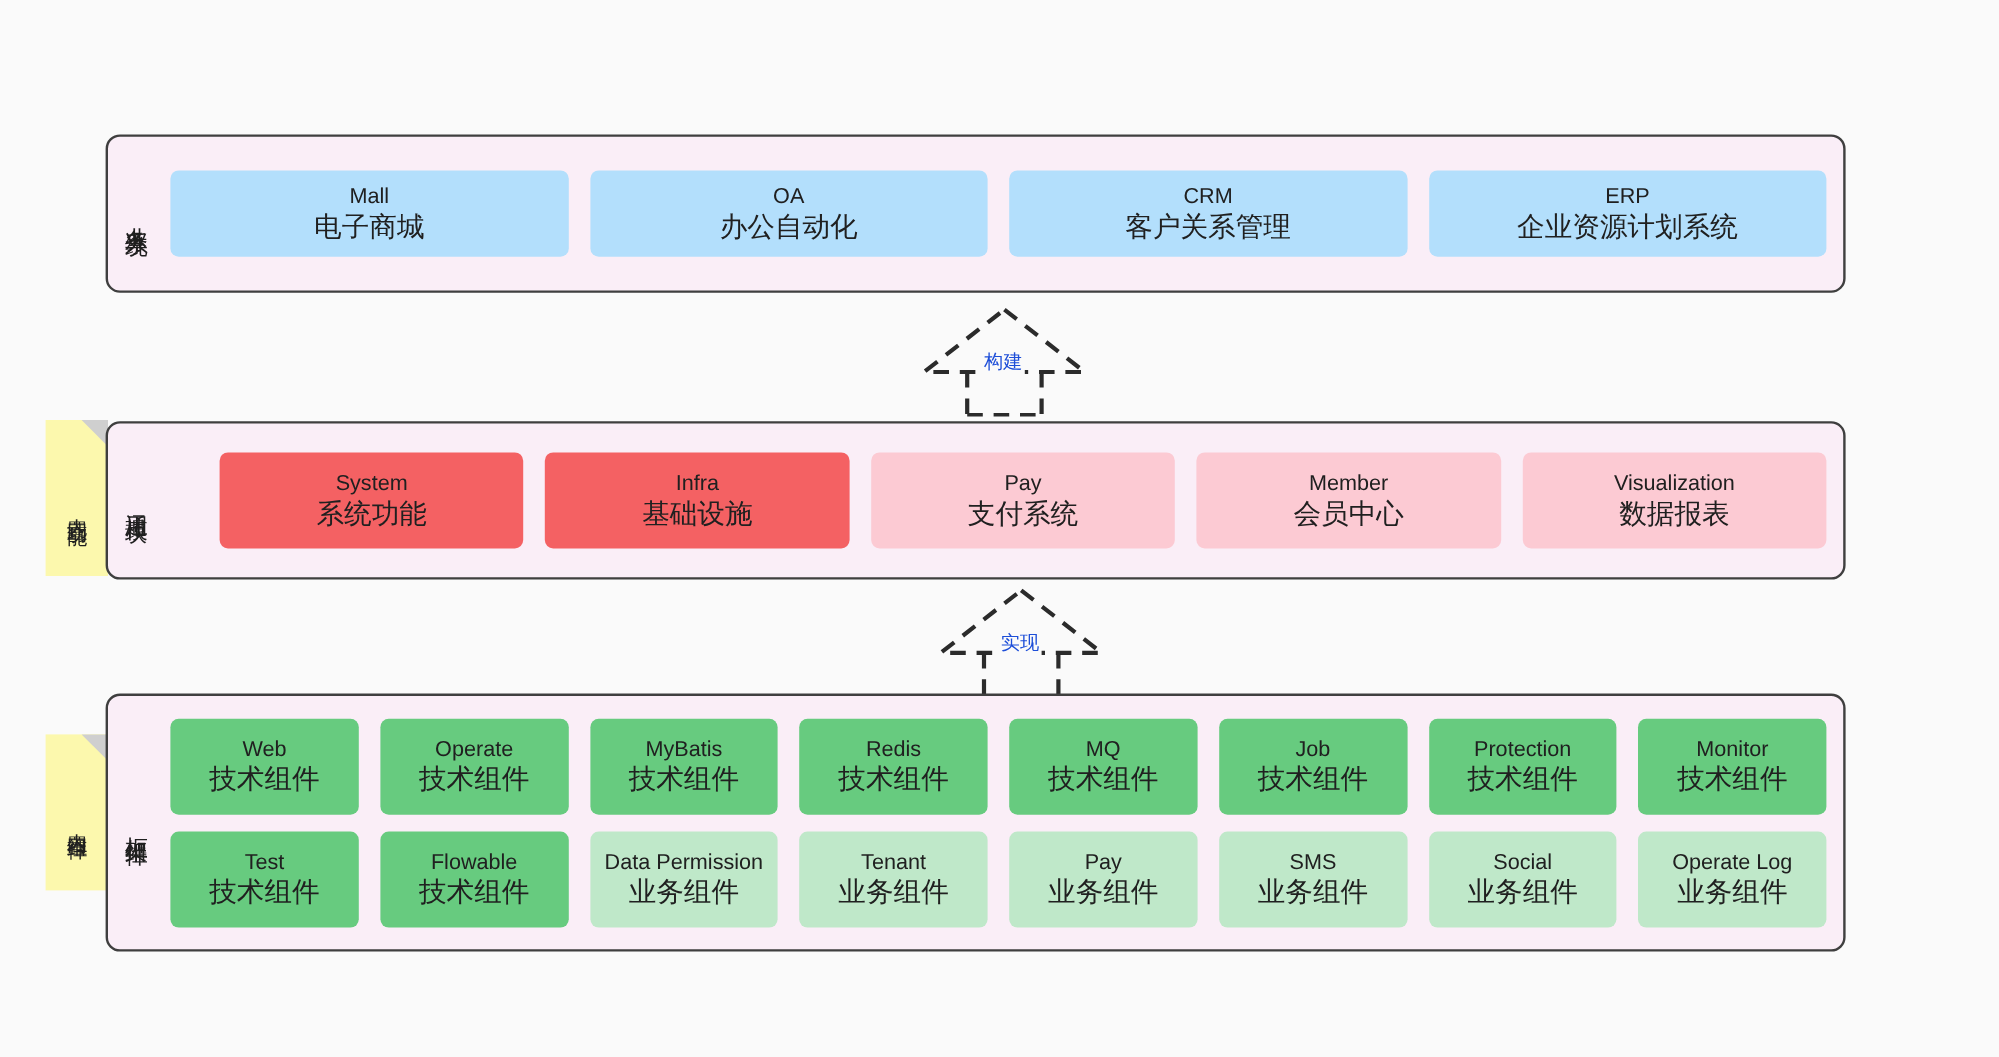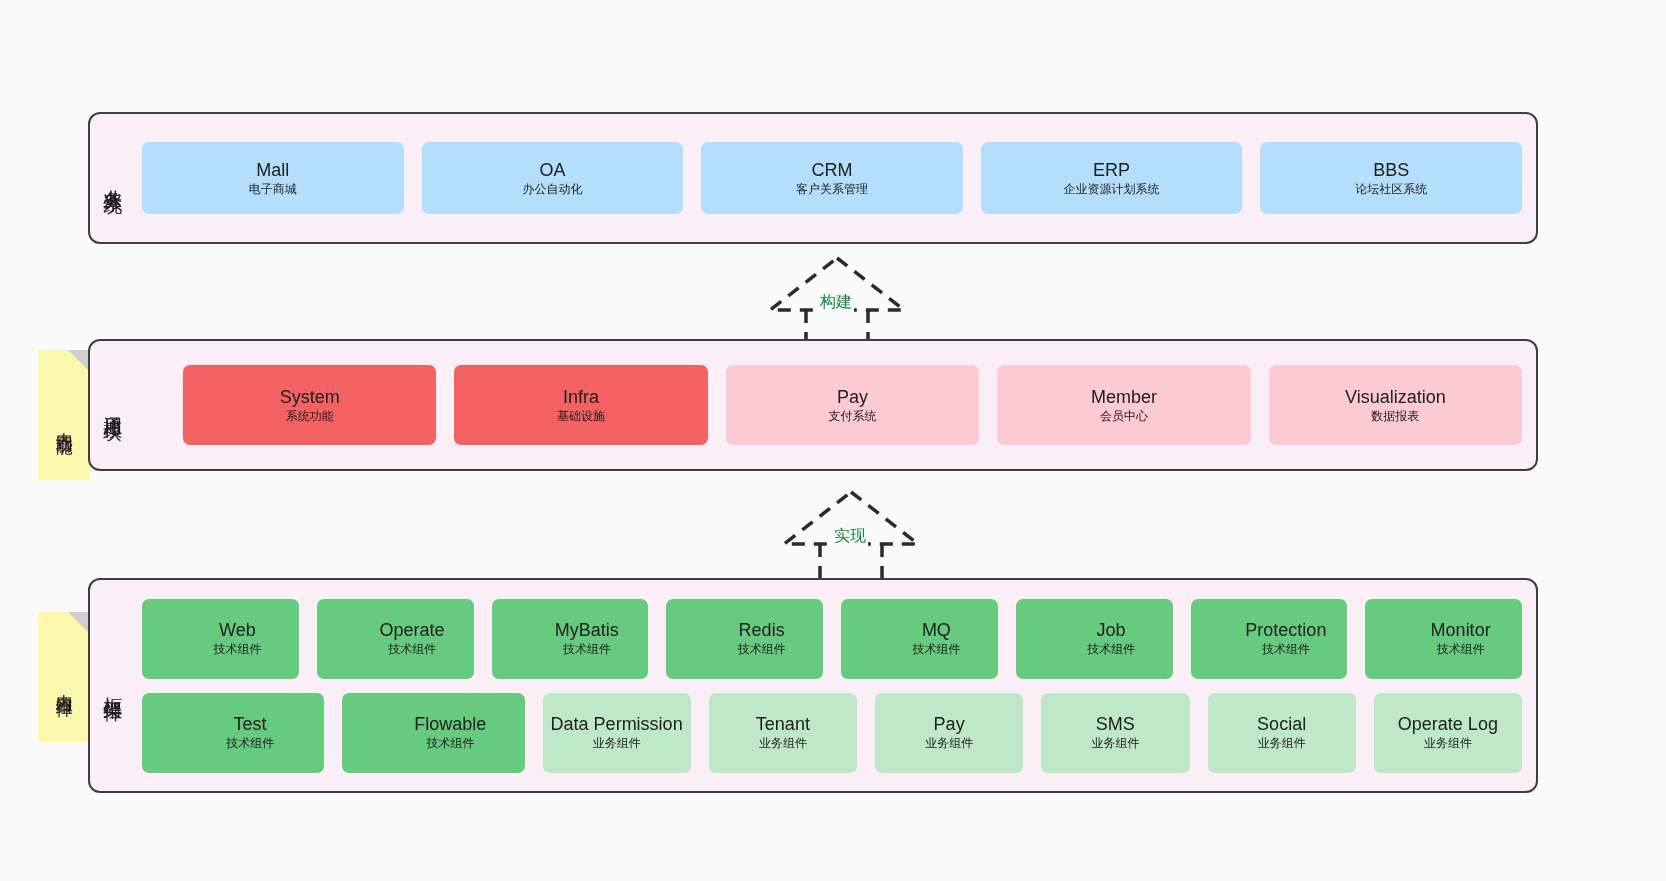--- a/index.html
+++ b/index.html
@@ -66,53 +66,53 @@
     flex-direction: column;
     align-items: center;
     justify-content: center;
     text-align: center;
     color: #202020;
     line-height: 1.22;
     padding: 6px 4px;
     box-sizing: border-box;
   }
   .cell .t1 { font-size: 18px; }
-  .cell .t2 { font-size: 12px; }
+  .cell .t2 { font-size: 23px; }
 
   
   #layer-business {
     left: 88px;
     top: 112px;
     width: 1450px;
     height: 132px;
   }
   #layer-business .row { height: 72px; }
   .cell.blue { background: #b3dffc; }
 
   
   #layer-modules {
     left: 88px;
-    top: 339px;
+    top: 351px;
     width: 1450px;
     height: 132px;
     gap: 41px;
   }
   #layer-modules .row { height: 80px; }
   .cell.red-strong { background: #f46163; }
   .cell.red-light  { background: #fccad3; }
 
   
   #layer-framework {
     left: 88px;
     top: 578px;
     width: 1450px;
     height: 215px;
   }
   #layer-framework .row { height: 80px; }
-  .cell.green-strong { background: #67cb7f; padding-left: 38px; }
+  .cell.green-strong { background: #67cb7f; }
   .cell.green-light  { background: #bfe8c9; }
 
   
   .note {
     position: absolute;
     box-sizing: border-box;
     background: #fcf8ad;
     z-index: 2;
     display: flex;
     align-items: center;
@@ -151,21 +151,21 @@
   }
 
   
   .arrow {
     position: absolute;
     z-index: 1;
   }
   .arrow-label {
     position: absolute;
     font-size: 16px;
-    color: #15803d;
+    color: #1d4ed8;
     background: #fafafa;
     padding: 0 2px;
     user-select: none;
     white-space: nowrap;
   }
   #arrow-build  { left: 752px; top: 252px; width: 170px; height: 95px; }
   #arrow-build .arrow-label  { left: 66px; top: 40px; }
   #arrow-impl   { left: 766px; top: 486px; width: 170px; height: 95px; }
   #arrow-impl .arrow-label   { left: 66px; top: 40px; }
 </style>
@@ -187,24 +187,20 @@
           <span class="t2">办公自动化</span>
         </div>
         <div class="cell blue">
           <span class="t1">CRM</span>
           <span class="t2">客户关系管理</span>
         </div>
         <div class="cell blue">
           <span class="t1">ERP</span>
           <span class="t2">企业资源计划系统</span>
         </div>
-        <div class="cell blue">
-          <span class="t1">BBS</span>
-          <span class="t2">论坛社区系统</span>
-        </div>
       </div>
     </div>
   </div>
 
   <div class="arrow" id="arrow-build">
     <svg width="170" height="95" viewBox="0 0 170 95">
       <path d="M 85 6 L 152 58 L 18 58 Z" fill="#fafafa" stroke="#2b2b2b" stroke-width="3.5" stroke-dasharray="13 9" stroke-linejoin="miter"></path>
       <path d="M 54 58 L 54 95 M 116 58 L 116 95 M 54 94 L 116 94" fill="none" stroke="#2b2b2b" stroke-width="3.5" stroke-dasharray="13 9"></path>
     </svg>
     <span class="arrow-label">构建</span>

